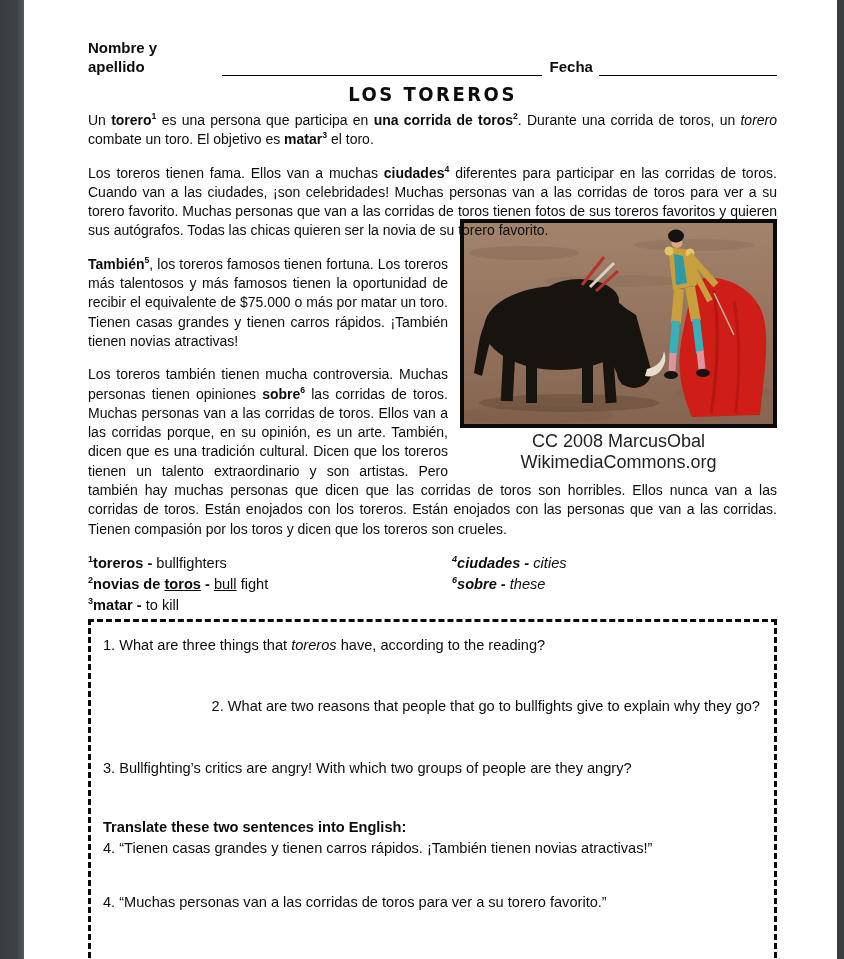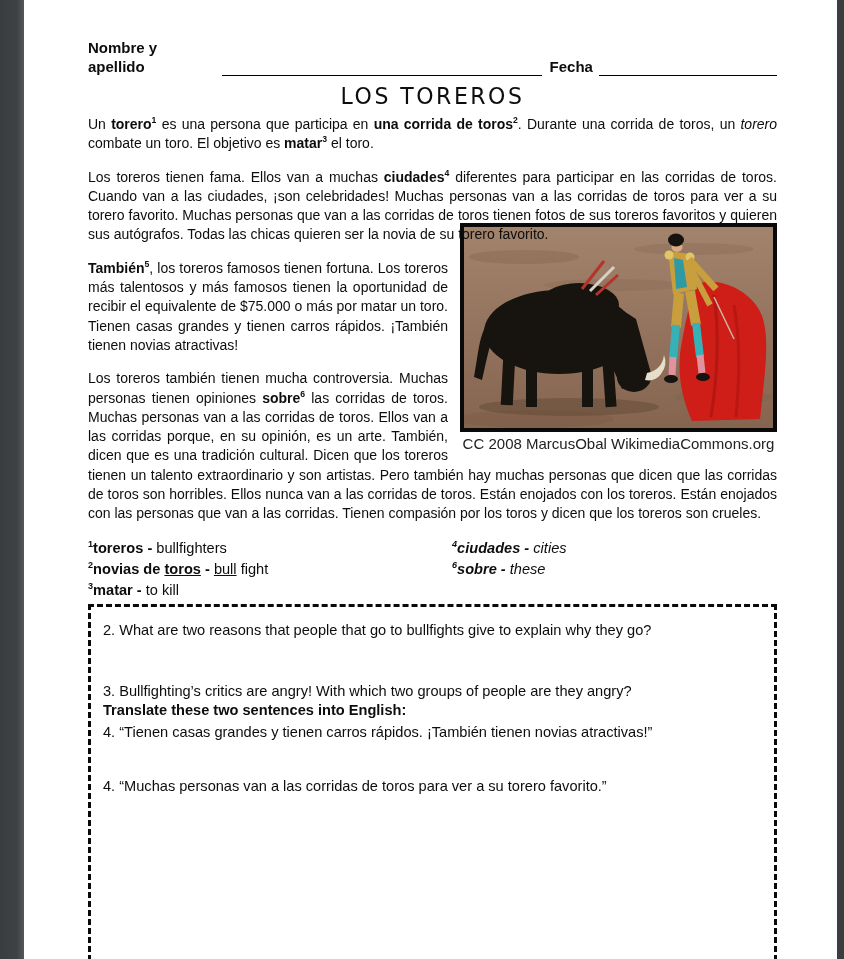--- a/index.html
+++ b/index.html
@@ -23,56 +23,56 @@
   
   .header-row { display: flex; align-items: flex-end; font-size: 15px; line-height: 19px; font-weight: bold; }
   .fill-line { border-bottom: 1.6px solid #000; height: 17px; display: inline-block; }
   .line-name { width: 325px; margin-left: 6px; }
   .line-date { width: 181px; margin-left: 6px; }
   .date-label { margin-left: 8px; }
 
   .title {
     text-align: center;
     font-family: "DejaVu Sans", sans-serif;
-    font-weight: 400;
-    font-size: 22px;
+    font-weight: 700;
+    font-size: 18px;
     letter-spacing: 2.5px;
     margin: 8px 0 6px 0;
     transform: scaleY(1.05);
   }
 
   .body { font-size: 14px; line-height: 19.3px; text-align: justify; margin-bottom: 14px; }
   .b { font-weight: bold; }
   .i { font-style: italic; }
   .u { text-decoration: underline; }
   .sup { vertical-align: super; font-size: 0.62em; line-height: 0; }
 
   
   .photo-float { float: right; width: 317px; margin: -36px 0 4px 12px; }
   .photo-frame { width: 317px; height: 209px; border: 4px solid #0a0a0a; background: #96755c; }
   .photo-frame svg { display: block; width: 100%; height: 100%; }
-  .photo-caption { font-size: 15px; text-align: center; margin-top: 3px; color: #222; }
+  .photo-caption { font-size: 18px; text-align: center; margin-top: 3px; color: #222; }
 
   
   .glossary { clear: both; display: flex; font-size: 14.6px; line-height: 21px; margin-bottom: 3px; }
   .gcol.left { width: 364px; flex: none; }
   .gcol.right { flex: 1; font-style: italic; }
 
   
   .question-box {
     border: 3px dashed #0a0a0a;
     margin-left: 0;
     width: 689px;
     padding: 14px 14px 60px 12px;
     height: 420px;
   }
   .q { font-size: 14.6px; line-height: 19.3px; }
   .q1 { margin-bottom: 42px; }
-  .q2 { margin-bottom: 42px; }
-  .q3 { }
+  .q2 { margin-bottom: 42px; text-align: right; }
+  .q3 { margin-bottom: 40px; }
   .qh { margin-bottom: 2px; font-weight: bold; }
   .q4 { margin-bottom: 35px; }
 </style>
 </head>
 <body>
 
 <div class="side-strip left"></div>
 <div class="side-strip right"></div>
 
 <div class="page">
@@ -170,20 +170,21 @@
       <div><span class="b sup">2</span><span class="b">novias de </span><span class="b u">toros</span><span class="b"> - </span><span class="u">bull</span><span> fight</span></div>
       <div><span class="b sup">3</span><span class="b">matar</span><span class="b"> - </span><span>to kill</span></div>
     </div>
     <div class="gcol right">
       <div><span class="b sup">4</span><span class="b">ciudades</span><span class="b"> - </span><span>cities</span></div>
       <div><span class="b sup">6</span><span class="b">sobre</span><span class="b"> - </span><span>these</span></div>
     </div>
   </div>
 
   <div class="question-box">
+    <p class="q q1"><span>1. What are three things that </span><span class="i">toreros</span><span> have, according to the reading?</span></p>
     <p class="q q2"><span>2. What are two reasons that people that go to bullfights give to explain why they go?</span></p>
     <p class="q q3"><span>3. Bullfighting’s critics are angry! With which two groups of people are they angry?</span></p>
     <p class="q qh"><span class="b">Translate these two sentences into English:</span></p>
     <p class="q q4"><span>4. “Tienen casas grandes y tienen carros rápidos. ¡También tienen novias atractivas!”</span></p>
     <p class="q q5"><span>4. “Muchas personas van a las corridas de toros para ver a su torero favorito.”</span></p>
   </div>
 
 </div>
 
 </body></html>

